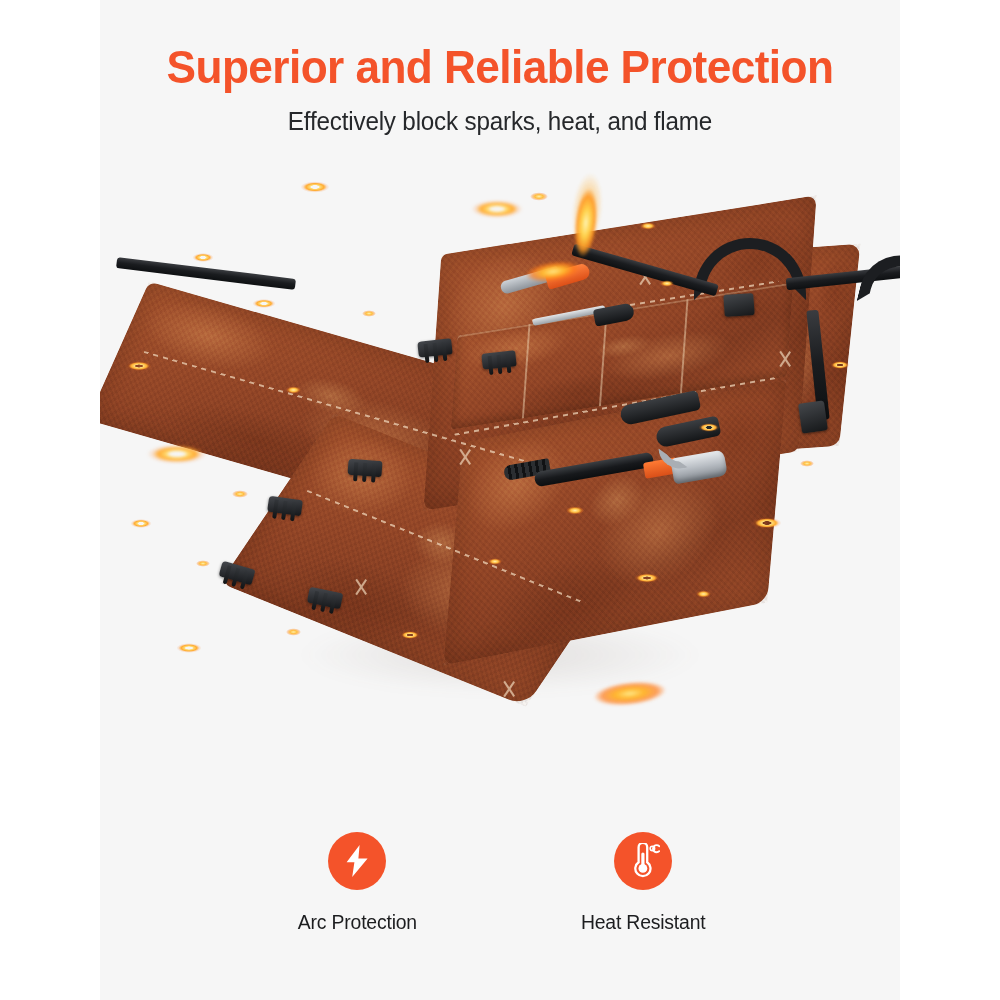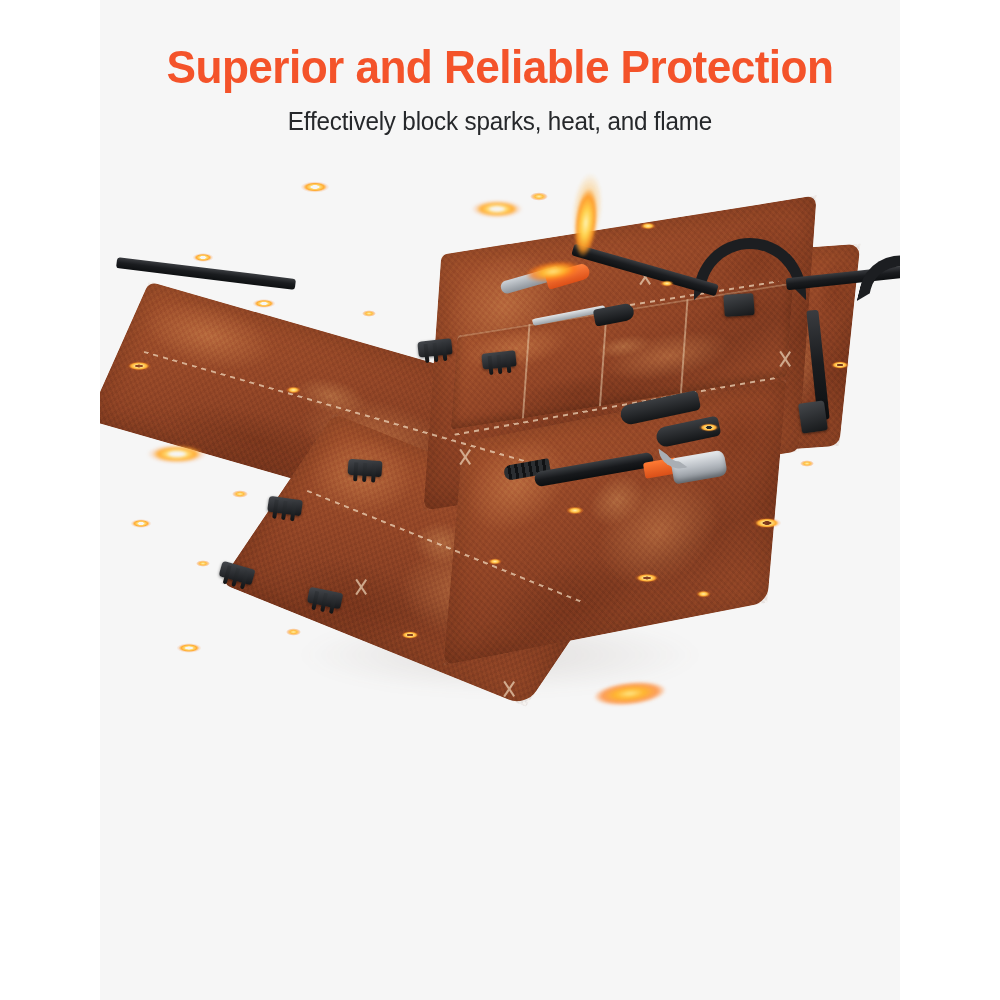--- a/index.html
+++ b/index.html
@@ -481,18 +481,38 @@
     <div class="ember" style="left:598px; top:262px; width:22px; height:11px;"></div>
     <div class="ember solid" style="left:466px; top:346px; width:18px; height:9px;"></div>
     <div class="ember solid" style="left:388px; top:398px; width:14px; height:7px;"></div>
     <div class="ember" style="left:300px; top:470px; width:20px; height:10px;"></div>
     <div class="ember solid" style="left:560px; top:120px; width:14px; height:7px;"></div>
     <div class="ember" style="left:730px; top:200px; width:20px; height:10px;"></div>
   </div>
 
   <div class="features">
 
-
+    <div class="feature">
+      <div class="feature-icon">
+        <svg width="30" height="34" viewBox="0 0 30 34" aria-hidden="true">
+          <path d="M17.6 1 L4.6 18.2 L12.4 18.2 L10.2 33 L25.6 14.4 L16.4 14.4 Z" fill="#ffffff"></path>
+        </svg>
+      </div>
+      <div class="feature-label">Arc Protection</div>
+    </div>
+
+    <div class="feature">
+      <div class="feature-icon">
+        <svg width="34" height="36" viewBox="0 0 34 36" aria-hidden="true">
+          <path d="M12.6 4.2 a4.3 4.3 0 0 1 8.6 0 v15.1 a7.6 7.6 0 1 1 -8.6 0 Z" fill="none" stroke="#ffffff" stroke-width="2.3"></path>
+          <circle cx="16.9" cy="25.4" r="4.4" fill="#ffffff"></circle>
+          <rect x="15.3" y="9.5" width="3.2" height="14" rx="1.6" fill="#ffffff"></rect>
+          <circle cx="26.4" cy="5.4" r="2.2" fill="none" stroke="#ffffff" stroke-width="1.6"></circle>
+          <path d="M33.2 3.2 a3.6 3.6 0 1 0 0 5.0" fill="none" stroke="#ffffff" stroke-width="1.9" stroke-linecap="round"></path>
+        </svg>
+      </div>
+      <div class="feature-label">Heat Resistant</div>
+    </div>
 
 
   </div>
 
 </div>
 
 </body></html>

